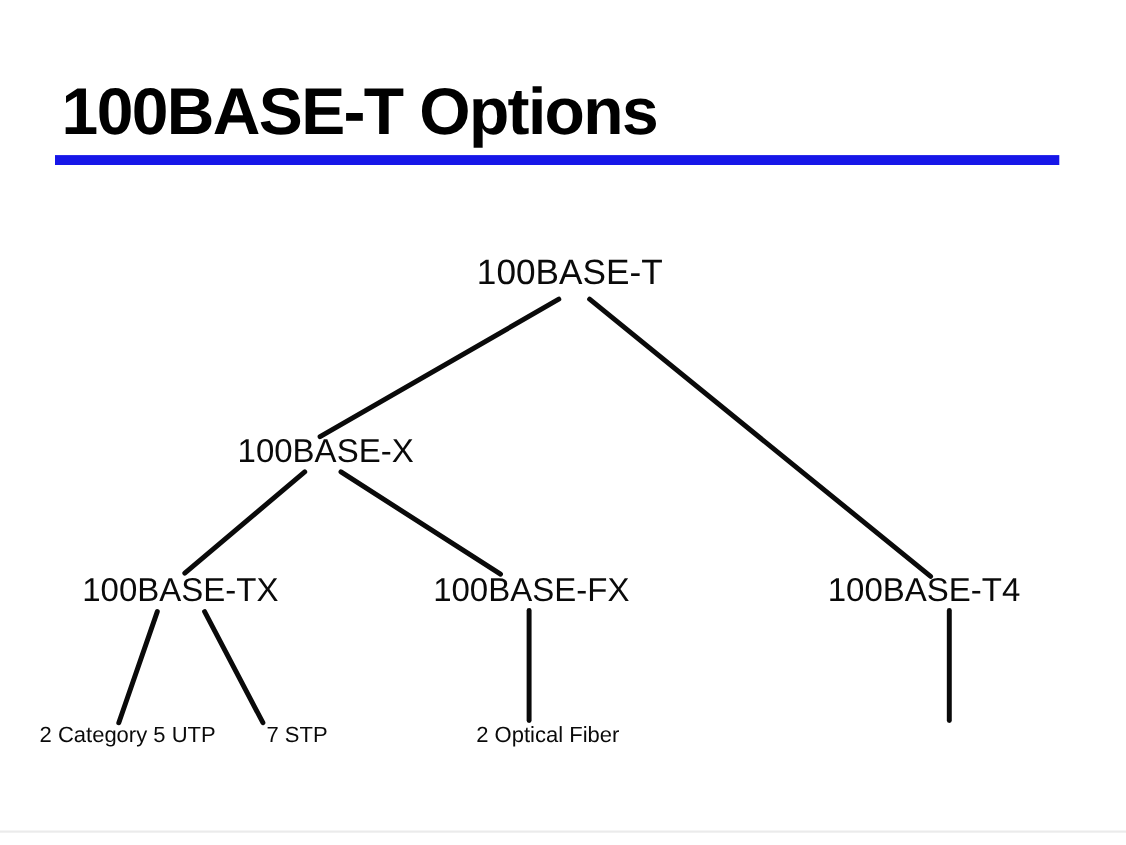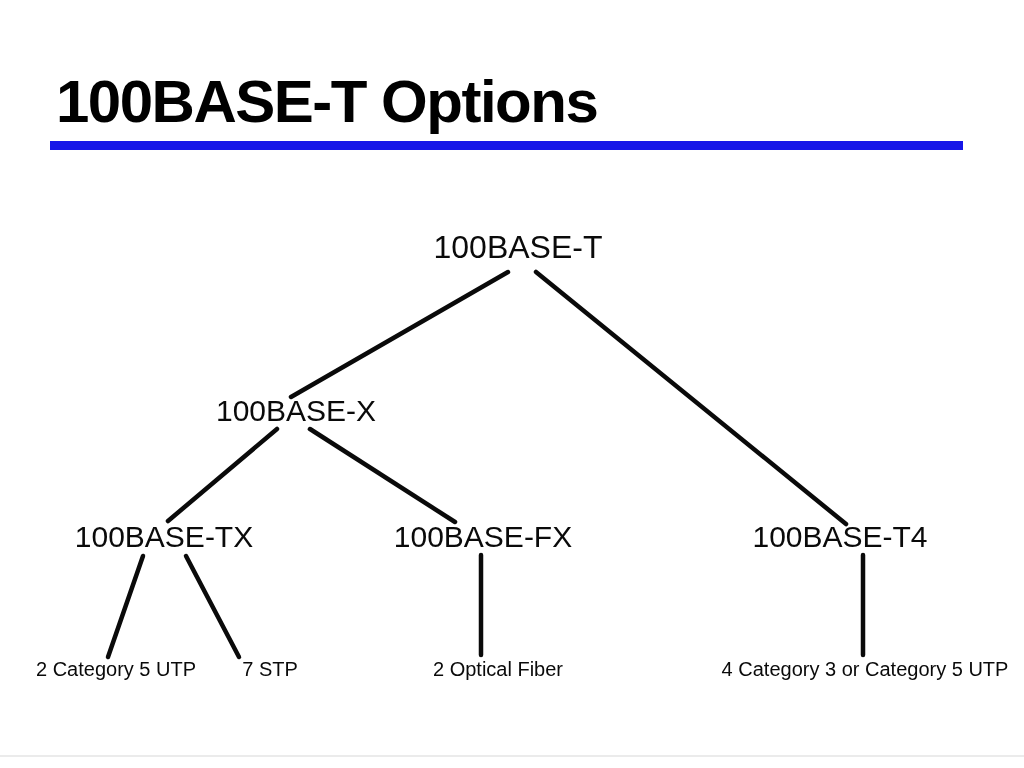--- a/index.html
+++ b/index.html
@@ -101,17 +101,16 @@
   <div class="node lvl-mid n-fx">100BASE-FX</div>
 
   <div class="node lvl-mid n-t4">100BASE-T4</div>
 
   <div class="node lvl-leaf n-l1">2 Category 5 UTP</div>
 
   <div class="node lvl-leaf n-l2">7 STP</div>
 
   <div class="node lvl-leaf n-l3">2 Optical Fiber</div>
 
-  <div class="node lvl-leaf n-l4">4 Category 3 or Category 5 UTP</div>
 
   <div class="bottom-rule"></div>
 
 </div>
 
 </body></html>

